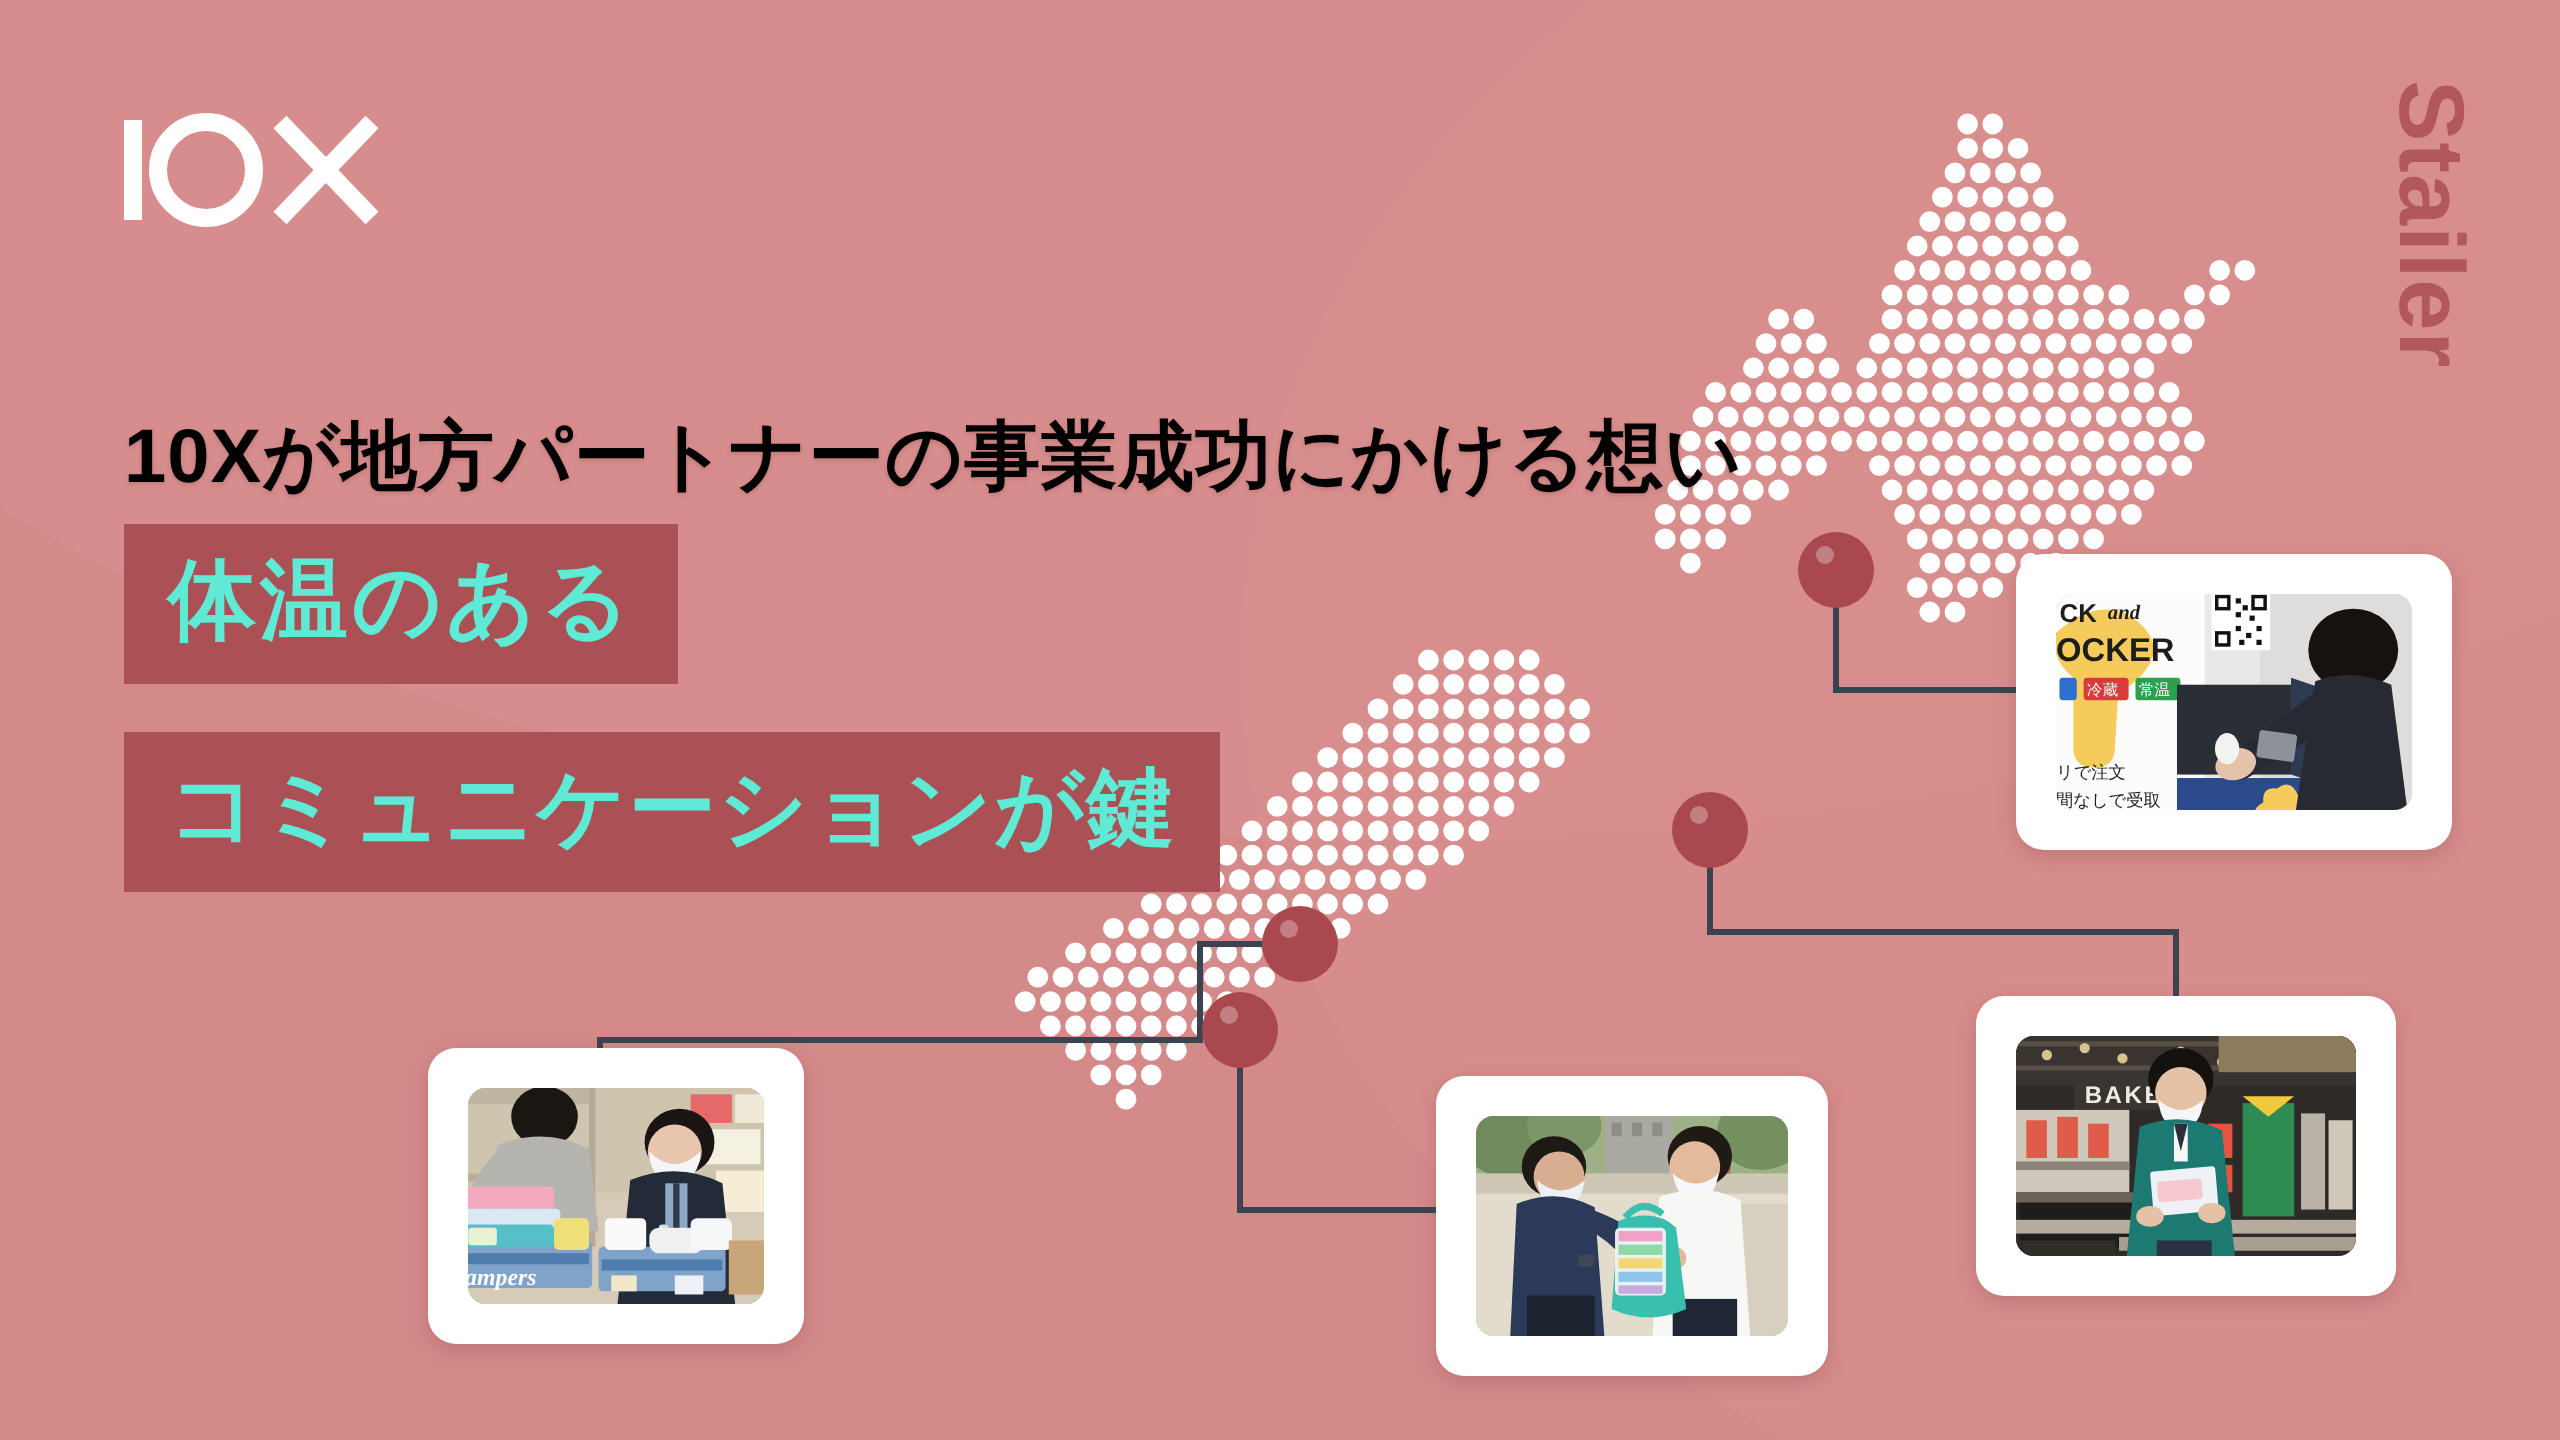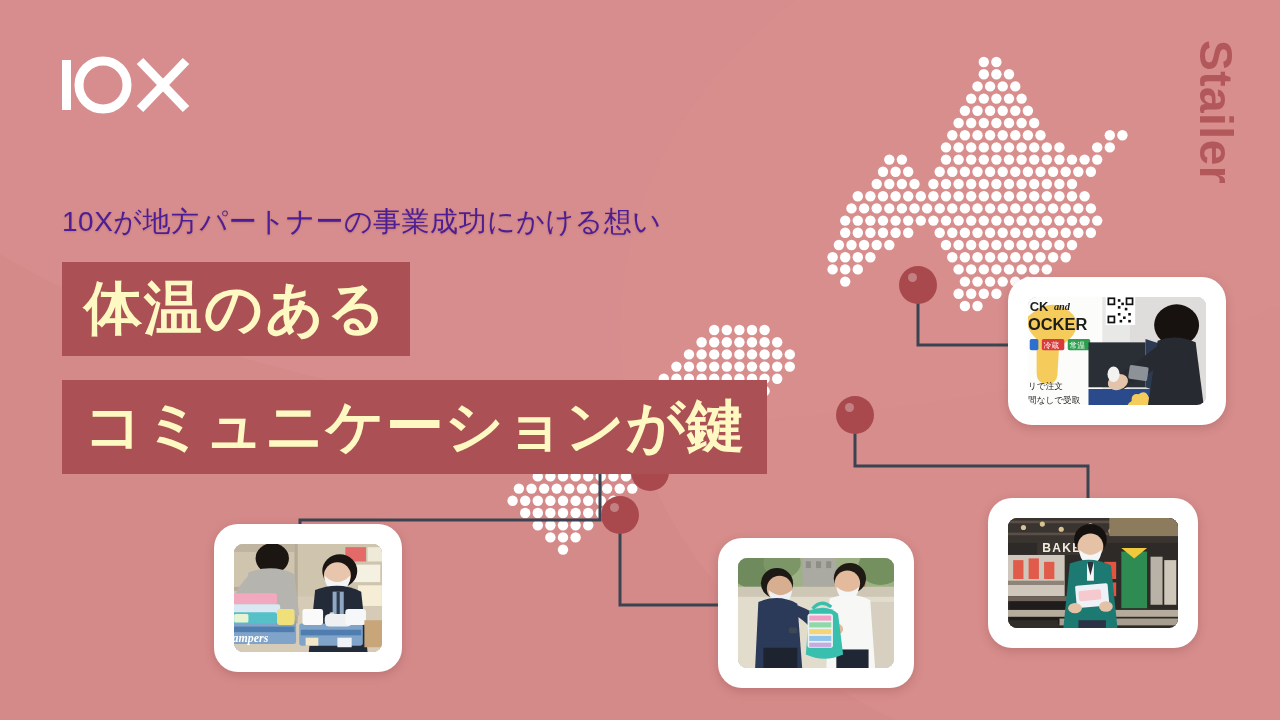--- a/index.html
+++ b/index.html
@@ -55,33 +55,33 @@
     font-weight:700;
     letter-spacing:.5px;
     white-space:nowrap;
     left:1243px; top:40px;
   }
 
   
   .eyebrow {
     position:absolute;
     left:62px; top:203px;
-    color:#4c1d95;
-    font-size:28px;
-    font-weight:400;
+    color:#000000;
+    font-size:38px;
+    font-weight:700;
     letter-spacing:.5px;
     white-space:nowrap;
     text-shadow:0 1px 2px rgba(130,60,62,.28);
   }
   .headline { position:absolute; left:62px; top:262px; }
   .hl-line {
     display:block;
     background:#ab5156;
-    color:#fef9c3;
-    font-size:58px;
+    color:#5eead4;
+    font-size:44px;
     font-weight:700;
     line-height:1;
     letter-spacing:2px;
     white-space:nowrap;
     width:max-content;
     padding:17px 22px 19px 22px;
   }
   .hl-line.l2 { margin-top:24px; letter-spacing:1px; }
 
   
@@ -105,21 +105,21 @@
     position:absolute;
     left:9px; top:7px;
     width:9px; height:9px;
     border-radius:50%;
     background:rgba(255,255,255,.30);
   }
 
   
   .photo {
     position:absolute;
-    border-radius:24px;
+    border-radius:14px;
     background:#fff;
     padding:20px;
     box-shadow:0 3px 10px rgba(120,50,52,.25);
     overflow:hidden;
   }
   .photo .inner {
     width:100%; height:100%;
     border-radius:9px;
     overflow:hidden;
     position:relative;

